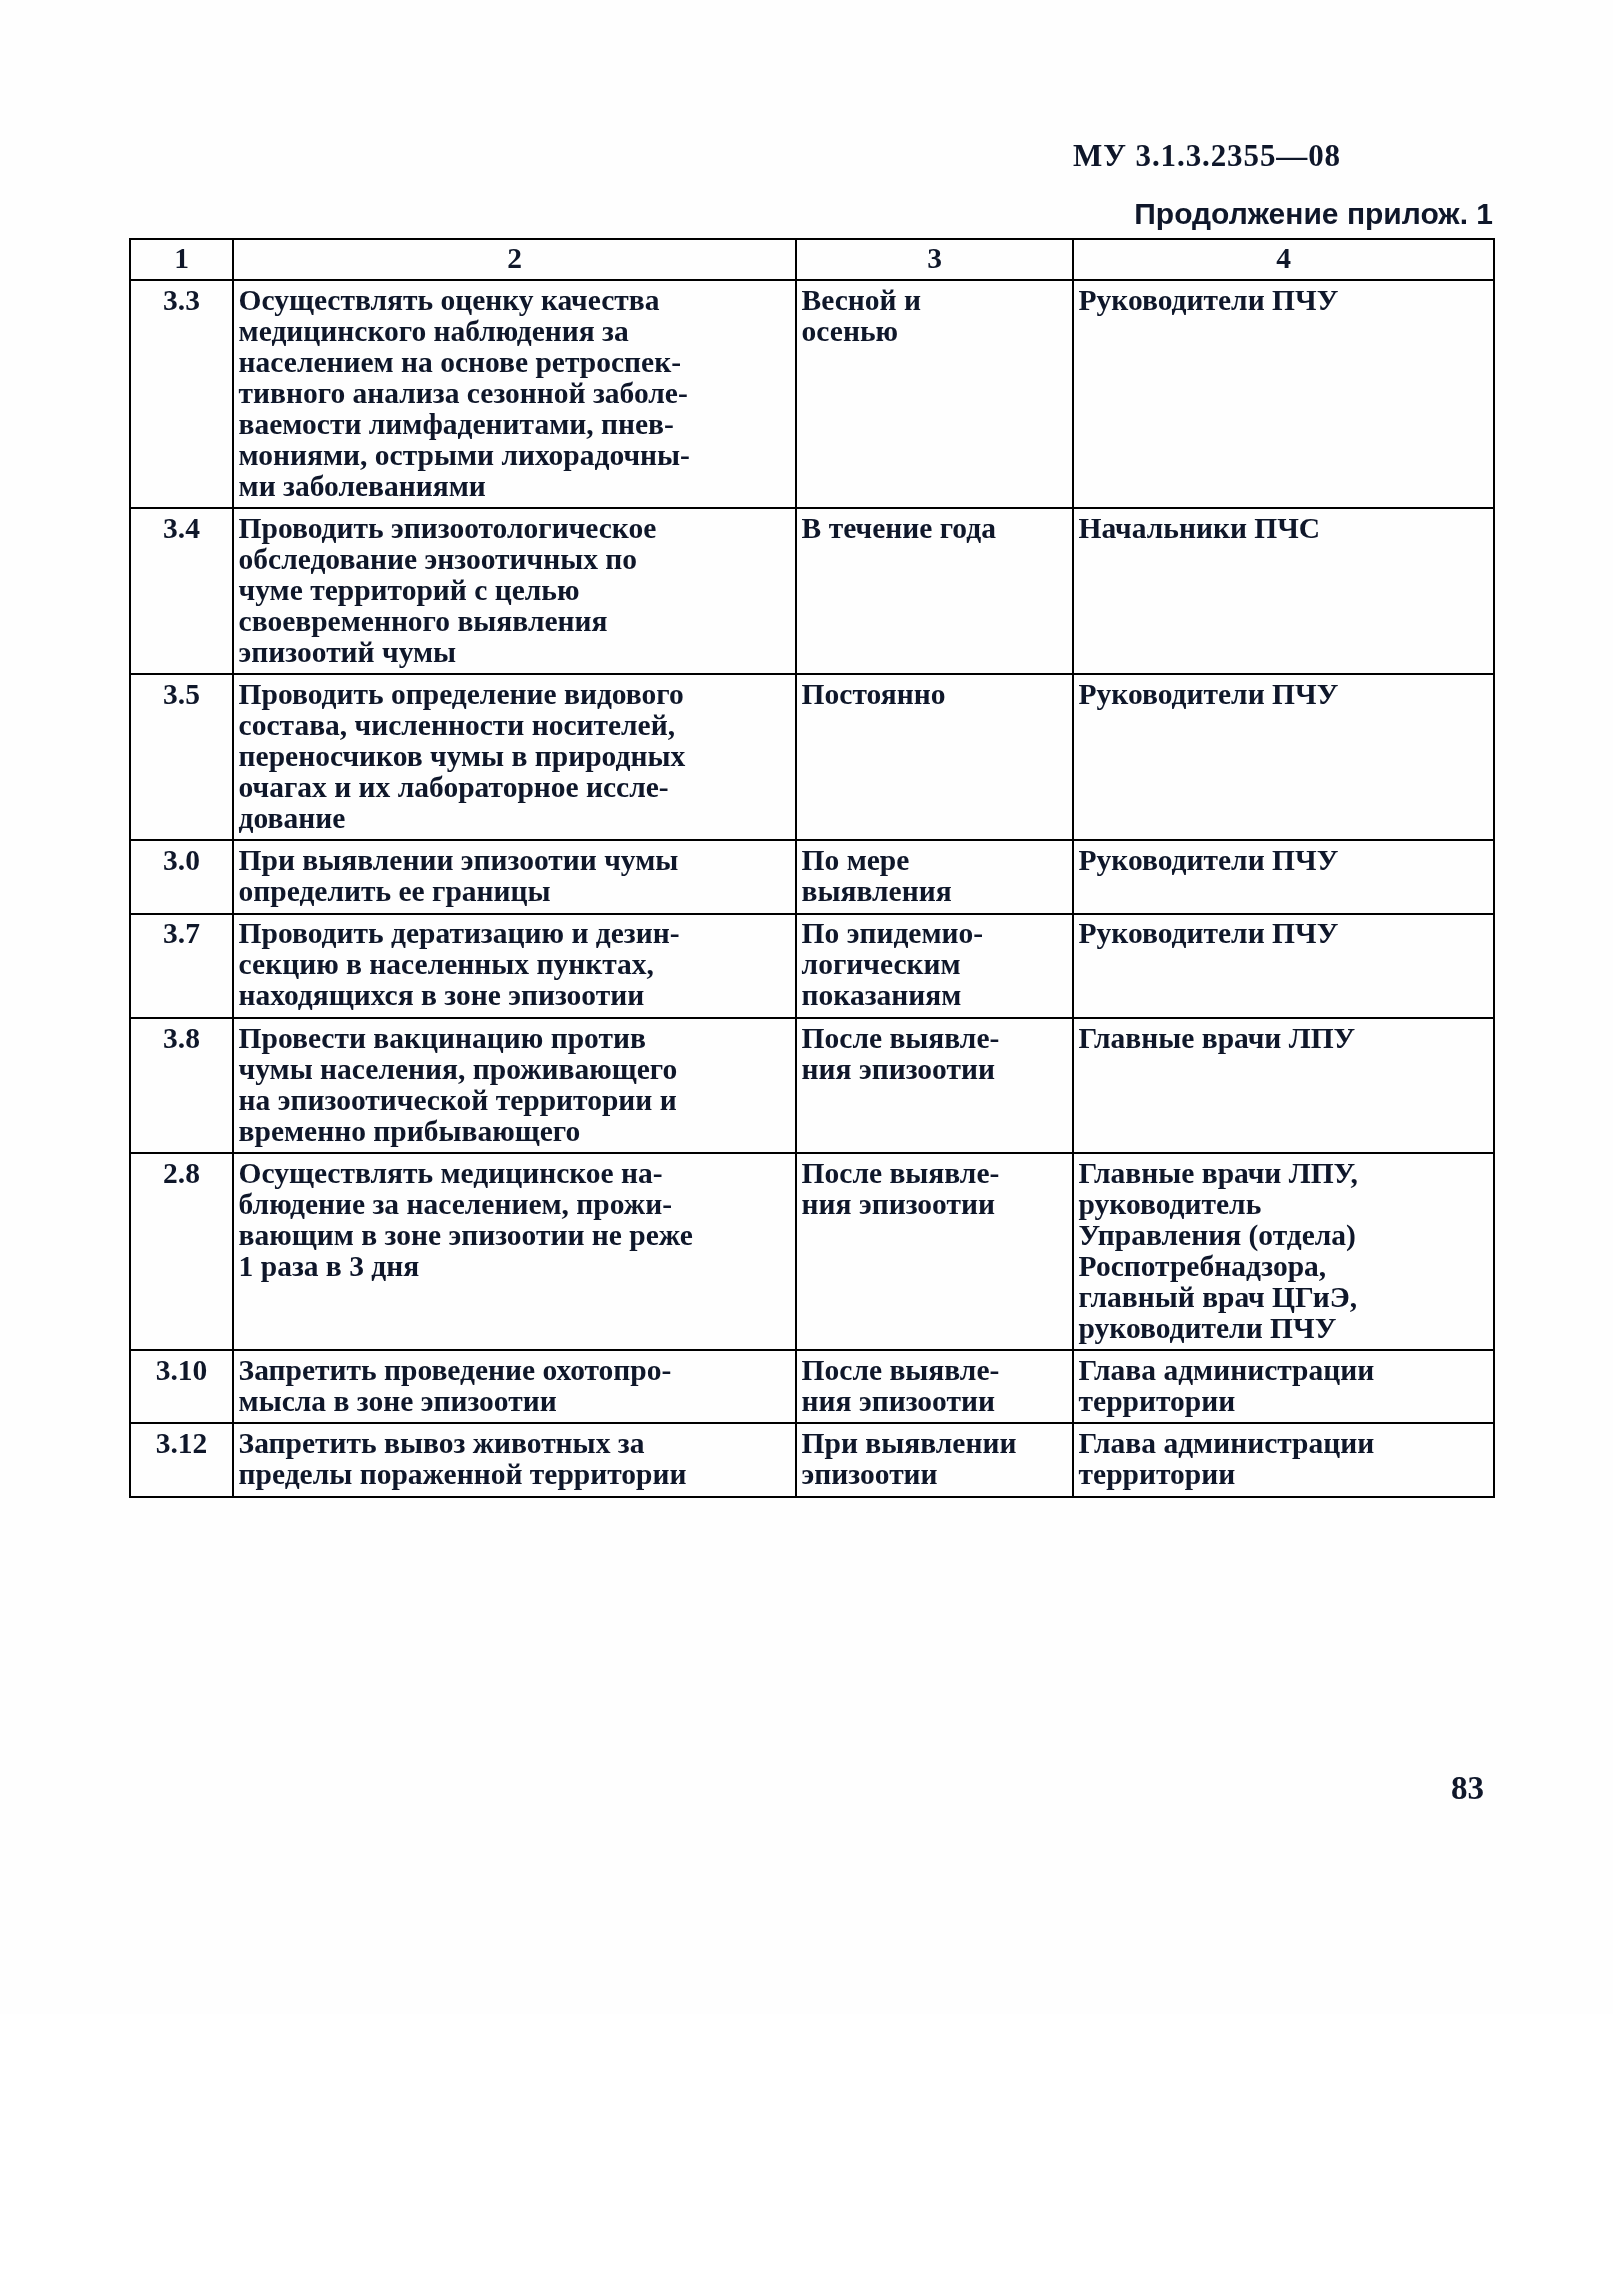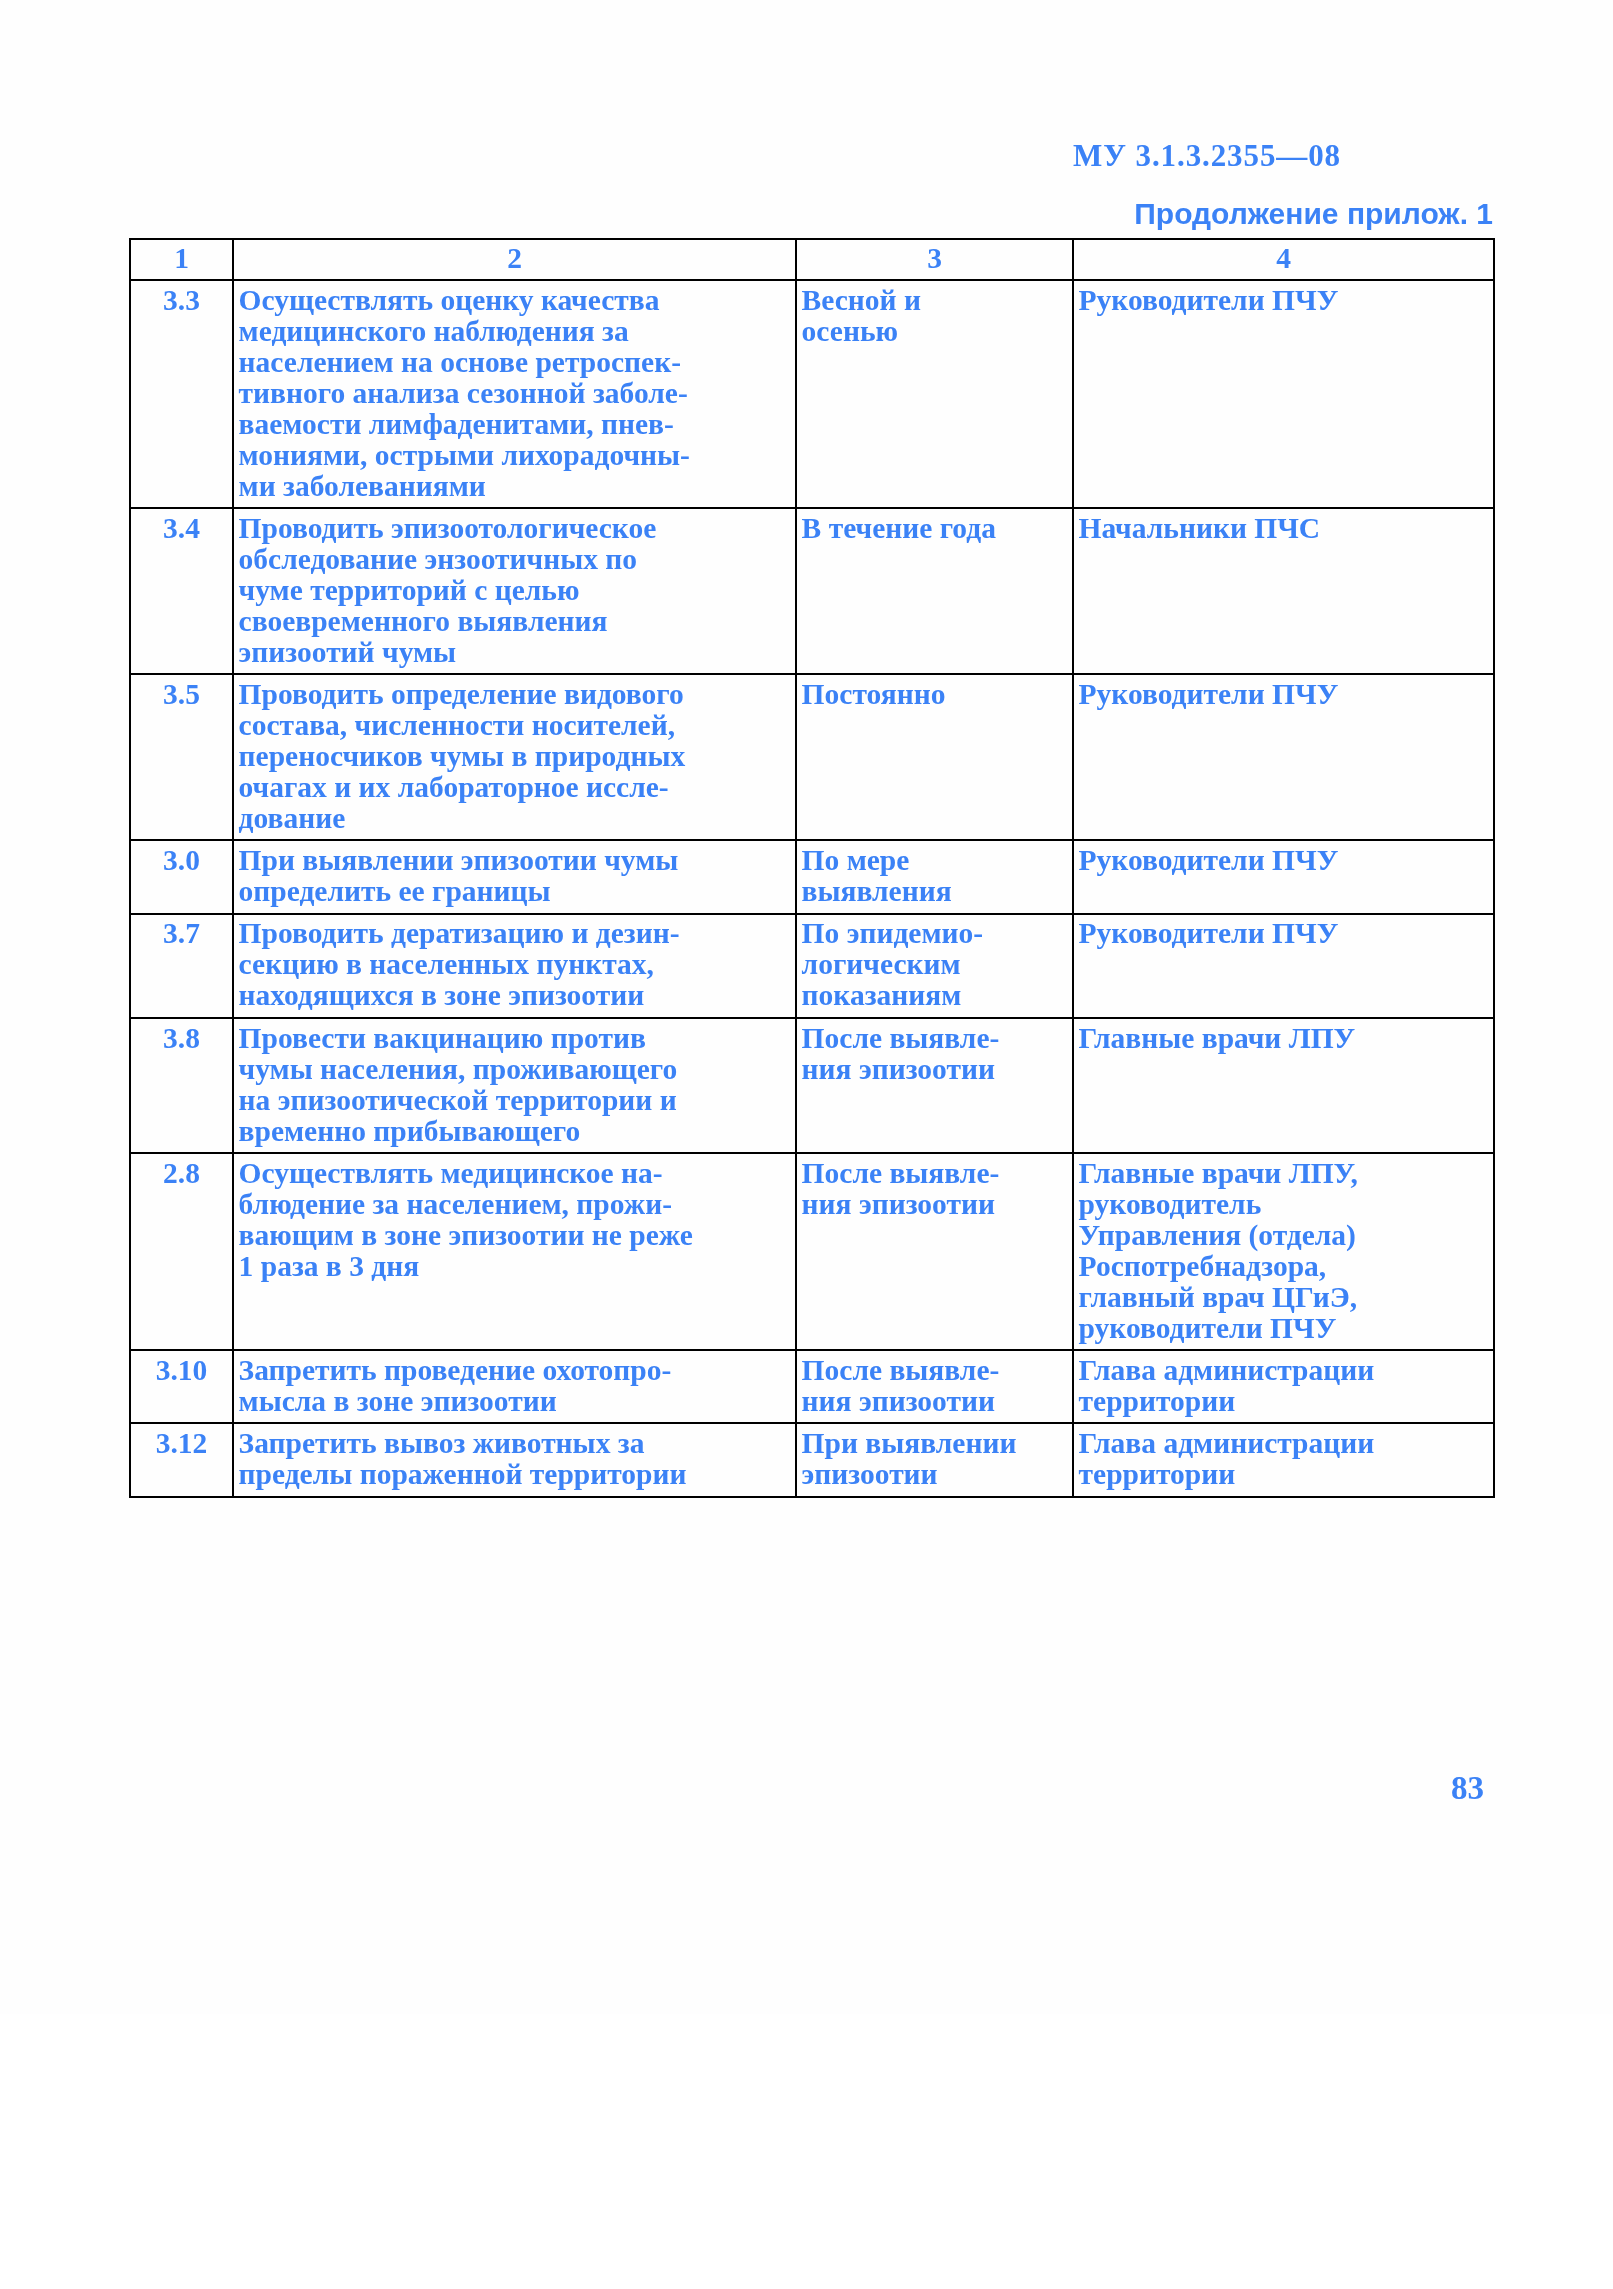--- a/index.html
+++ b/index.html
@@ -5,21 +5,21 @@
   html, body {
     margin: 0;
     padding: 0;
     background: #ffffff;
   }
   .page {
     position: relative;
     width: 1613px;
     height: 2014px;
     background: #fefefe;
-    color: #3b82f6;
+    color: #0f172a;
     font-family: "Liberation Serif", serif;
     overflow: hidden;
   }
   .content {
     position: absolute;
     left: 129px;
     top: 138px;
     width: 1364px;
   }
   .doc-ref {

